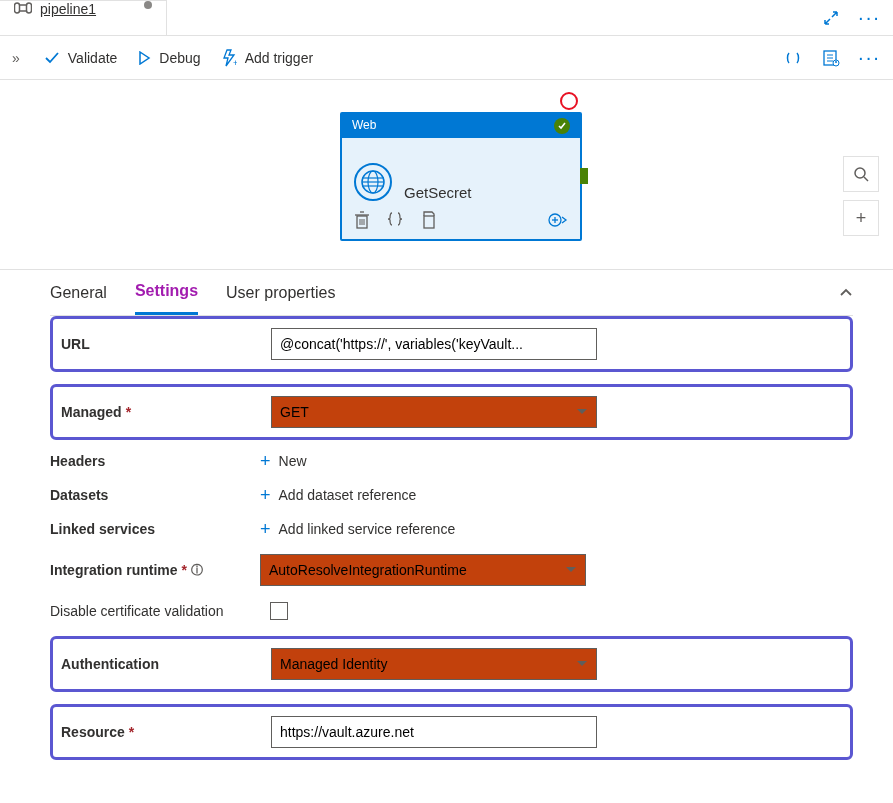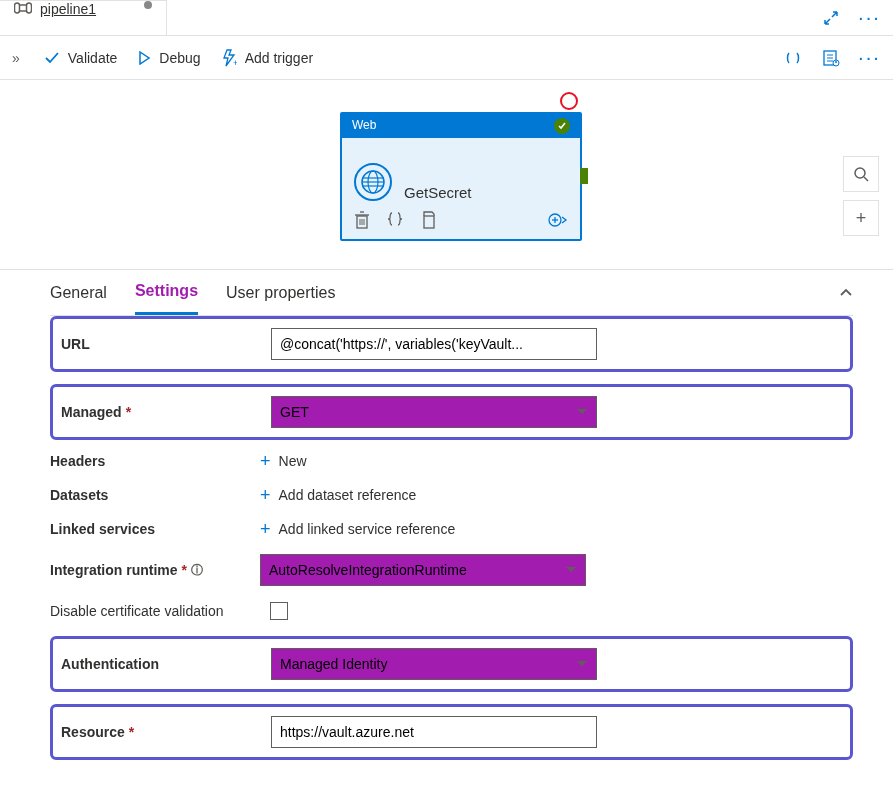--- a/index.html
+++ b/index.html
@@ -46,21 +46,21 @@
     .prop-tab { padding: 12px 0; color: #323130; cursor: pointer; font-size: 16px; }
     .prop-tab.active { color: #a21caf; border-bottom: 3px solid #0078d4; font-weight: 600; }
     .collapse-chevron { margin-left: auto; color: #605e5c; cursor: pointer; font-size: 18px; }
     .form-row { display: flex; align-items: center; margin-bottom: 16px; }
     .form-row.highlighted { border: 3px solid #5b57d1; border-radius: 6px; padding: 9px 8px; margin-bottom: 12px; }
     .form-label { width: 210px; font-size: 14px; color: #323130; display: flex; align-items: center; gap: 4px; font-weight: 600; }
     .req { color: #a4262c; }
     .info-icon { color: #605e5c; font-size: 12px; }
     .form-control { flex: 0 0 326px; }
     .text-input { width: 100%; height: 32px; border: 1px solid #605e5c; padding: 0 8px; font-size: 14px; background: #fff; }
-    .select-input { width: 100%; height: 32px; border: 1px solid #605e5c; padding: 0 16px 0 8px; font-size: 14px; background: #a21caf; appearance: none; position: relative; }
+    .select-input { width: 100%; height: 32px; border: 1px solid #605e5c; padding: 0 16px 0 8px; font-size: 14px; background: #c2410c; appearance: none; position: relative; }
     .select-wrap { position: relative; }
     .select-wrap::after { content: ""; position: absolute; right: 10px; top: 13px; border-left: 5px solid transparent; border-right: 5px solid transparent; border-top: 5px solid #605e5c; pointer-events: none; }
     .link-btn { display: inline-flex; align-items: center; gap: 8px; color: #0078d4; cursor: pointer; }
     .plus { font-size: 18px; line-height: 1; }
     .link-text { color: #323130; }
     .checkbox { width: 18px; height: 18px; border: 1px solid #605e5c; display: inline-block; }
     .headers-label { font-weight: 600; }
   </style>
 </head>
 <body>

